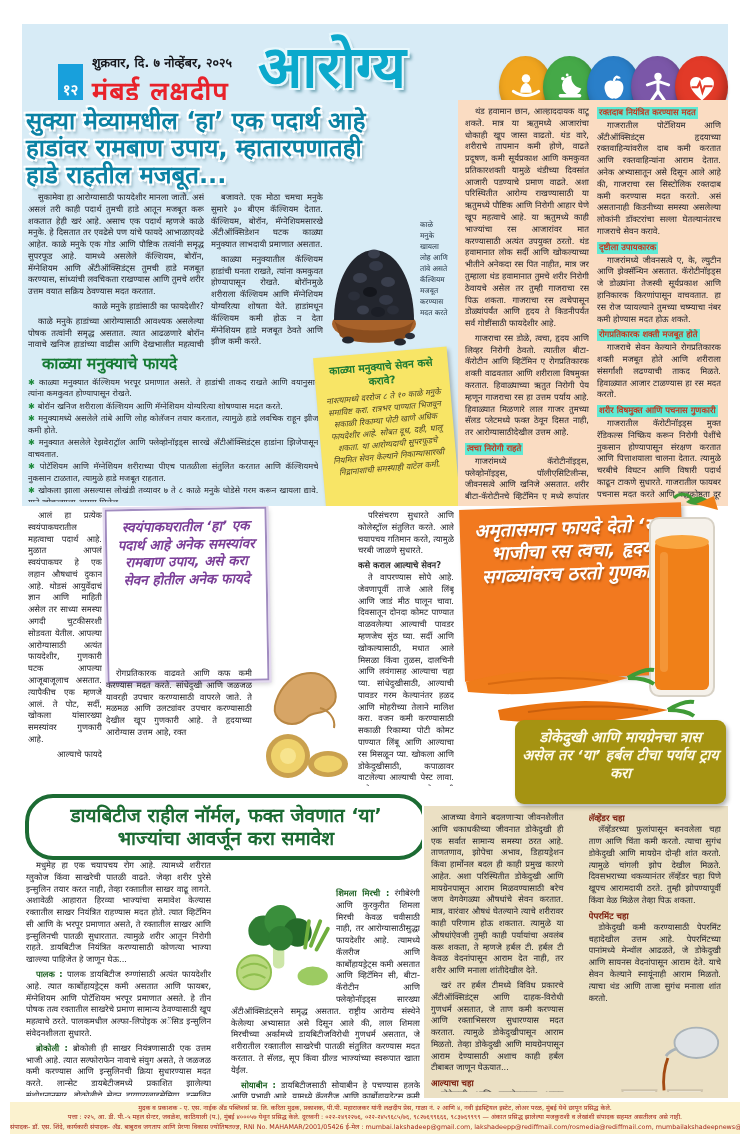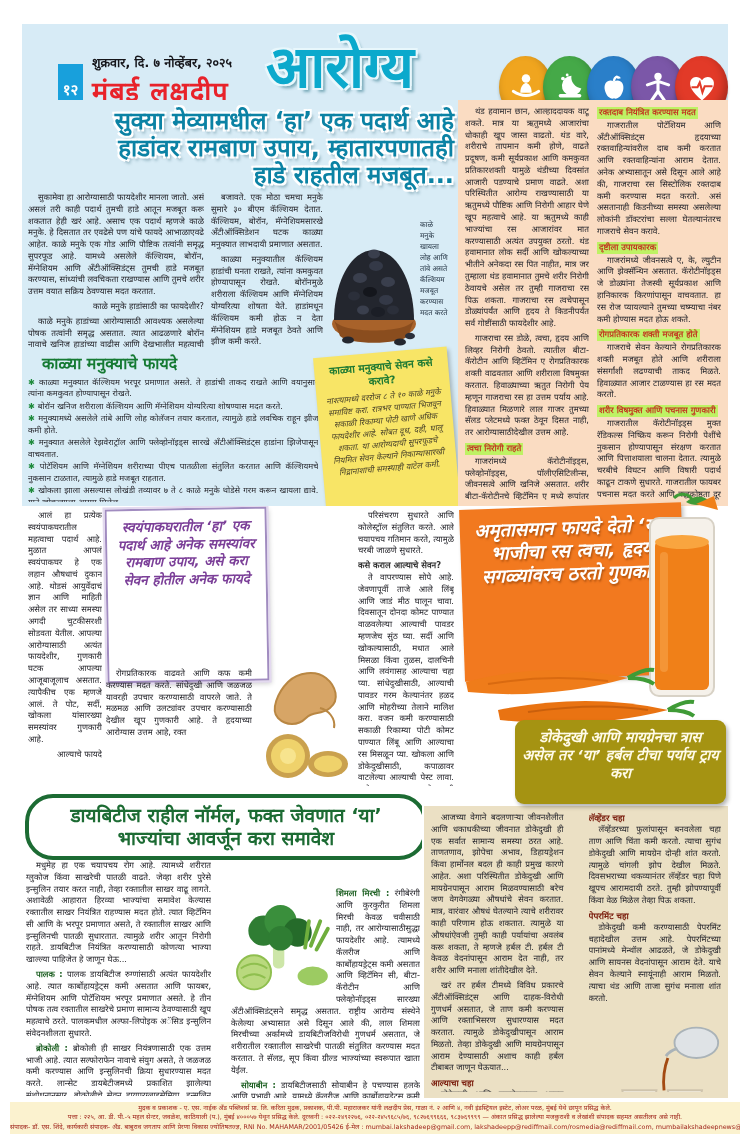--- a/index.html
+++ b/index.html
@@ -6,28 +6,28 @@
   body{font-family:"DejaVu Sans","Liberation Sans",sans-serif;}
   #sheet{position:relative;width:750px;height:1148px;background:#fff;overflow:hidden;}
   .abs{position:absolute;}
   .clip{overflow:hidden;}
   
   #hdrband{left:22px;top:24px;width:706px;height:76px;background:#d7ebf6;}
   #pgnumbox{left:36px;top:40px;width:25px;height:50px;background:#18a0dc;color:#fff;font-weight:bold;
     font-size:15px;display:flex;align-items:center;justify-content:center;}
   #dateline{left:70px;top:30px;font-size:12.5px;font-weight:bold;color:#15151a;}
   #masthead{left:70px;top:48px;font-size:27px;font-weight:bold;color:#e8222a;letter-spacing:1px;}
-  #arogya{left:244px;top:14px;font-size:58px;font-weight:bold;color:#0ba9cc;line-height:1;
+  #arogya{left:236px;top:14px;font-size:58px;font-weight:bold;color:#0ba9cc;line-height:1;
     text-shadow:-2px -2px 0 #e8f7fc,2px -2px 0 #e8f7fc,-2px 2px 0 #e8f7fc,2px 2px 0 #e8f7fc,4px 4px 3px rgba(7,90,110,.45);}
   #iconrow{right:0px;top:32px;display:flex;}
   .hicon{width:53px;height:62px;border-radius:50%;display:flex;align-items:center;justify-content:center;margin-left:-9px;
     box-shadow:inset -3px -5px 8px rgba(0,0,0,.25), 0 2px 3px rgba(0,0,0,.2);}
   
   #bluepanel{left:22px;top:100px;width:436px;height:406px;background:#d8ecf6;}
-  #headline1{left:4px;top:8px;width:428px;text-align:right;font-weight:bold;font-size:24px;line-height:1.12;color:#0b82a4;
+  #headline1{left:4px;top:8px;width:428px;text-align:left;font-weight:bold;font-size:24px;line-height:1.12;color:#0b82a4;
     text-shadow:-2px -2px 0 #fff,2px -2px 0 #fff,-2px 2px 0 #fff,2px 2px 0 #fff,3px 4px 3px rgba(10,70,90,.35);}
   .bp{margin:0 0 3px 0;text-indent:10px;text-align:justify;}
   .bodytxt{font-size:8.3px;line-height:1.42;color:#26262c;}
   #toprow{left:6px;top:92px;width:426px;height:158px;display:flex;gap:7px;}
   #tc1{width:176px;height:158px;}
   #tc2{width:112px;height:158px;}
   #timg{width:124px;height:158px;position:relative;}
   .subb{font-weight:normal;text-align:right;text-indent:0;}
   #botrow{left:6px;top:252px;width:426px;height:150px;display:flex;}
   #benefits{width:296px;height:150px;}
@@ -37,21 +37,21 @@
   ul.blist li:before{content:"✱ ";color:#1e8a3c;font-weight:bold;}
   #ybox{width:122px;height:150px;background:#f8e566;transform:rotate(-5deg);box-shadow:2px 3px 4px rgba(0,0,0,.25);
     padding:8px 7px;margin-left:2px;}
   #ybox .yt{font-size:10.5px;font-weight:bold;color:#1f7a33;text-align:center;line-height:1.3;margin-bottom:4px;}
   #ybox .yb{font-size:8.2px;color:#4a432a;text-align:center;line-height:1.45;font-style:italic;}
   .capline{font-size:7.3px;color:#203040;line-height:1.5;}
   
   #peachpanel{left:458px;top:100px;width:270px;height:406px;background:#fadcc2;}
   #peachcols{left:7px;top:6px;width:256px;height:394px;display:flex;gap:8px;}
   #pc1,#pc2{width:124px;height:394px;}
-  .csh{display:inline-block;background:#bef264;color:#c23b22;font-weight:bold;font-size:8.4px;padding:0 2px;margin:1px 0;}
+  .csh{display:inline-block;background:#5eead4;color:#c23b22;font-weight:bold;font-size:8.4px;padding:0 2px;margin:1px 0;}
   
   #carrotzone{left:458px;top:506px;width:270px;height:300px;background:#fff;}
   #orangebox{left:4px;top:0px;width:206px;height:152px;background:#f2791f;transform:rotate(-2deg);z-index:1;
     padding:10px 8px;box-shadow:2px 3px 4px rgba(0,0,0,.25);}
   #orangebox div{color:#fff;font-weight:bold;font-style:italic;font-size:18.5px;line-height:1.25;text-align:center;
     text-shadow:1px 2px 2px rgba(120,50,0,.5);}
   #glass{left:176px;top:-14px;z-index:2;}
   #carrots{left:0px;top:142px;z-index:2;}
   #olivebox{left:57px;top:214px;width:197px;height:68px;background:#a59312;z-index:3;border-radius:9px;
     padding:8px 7px;box-shadow:2px 3px 4px rgba(0,0,0,.3);}

